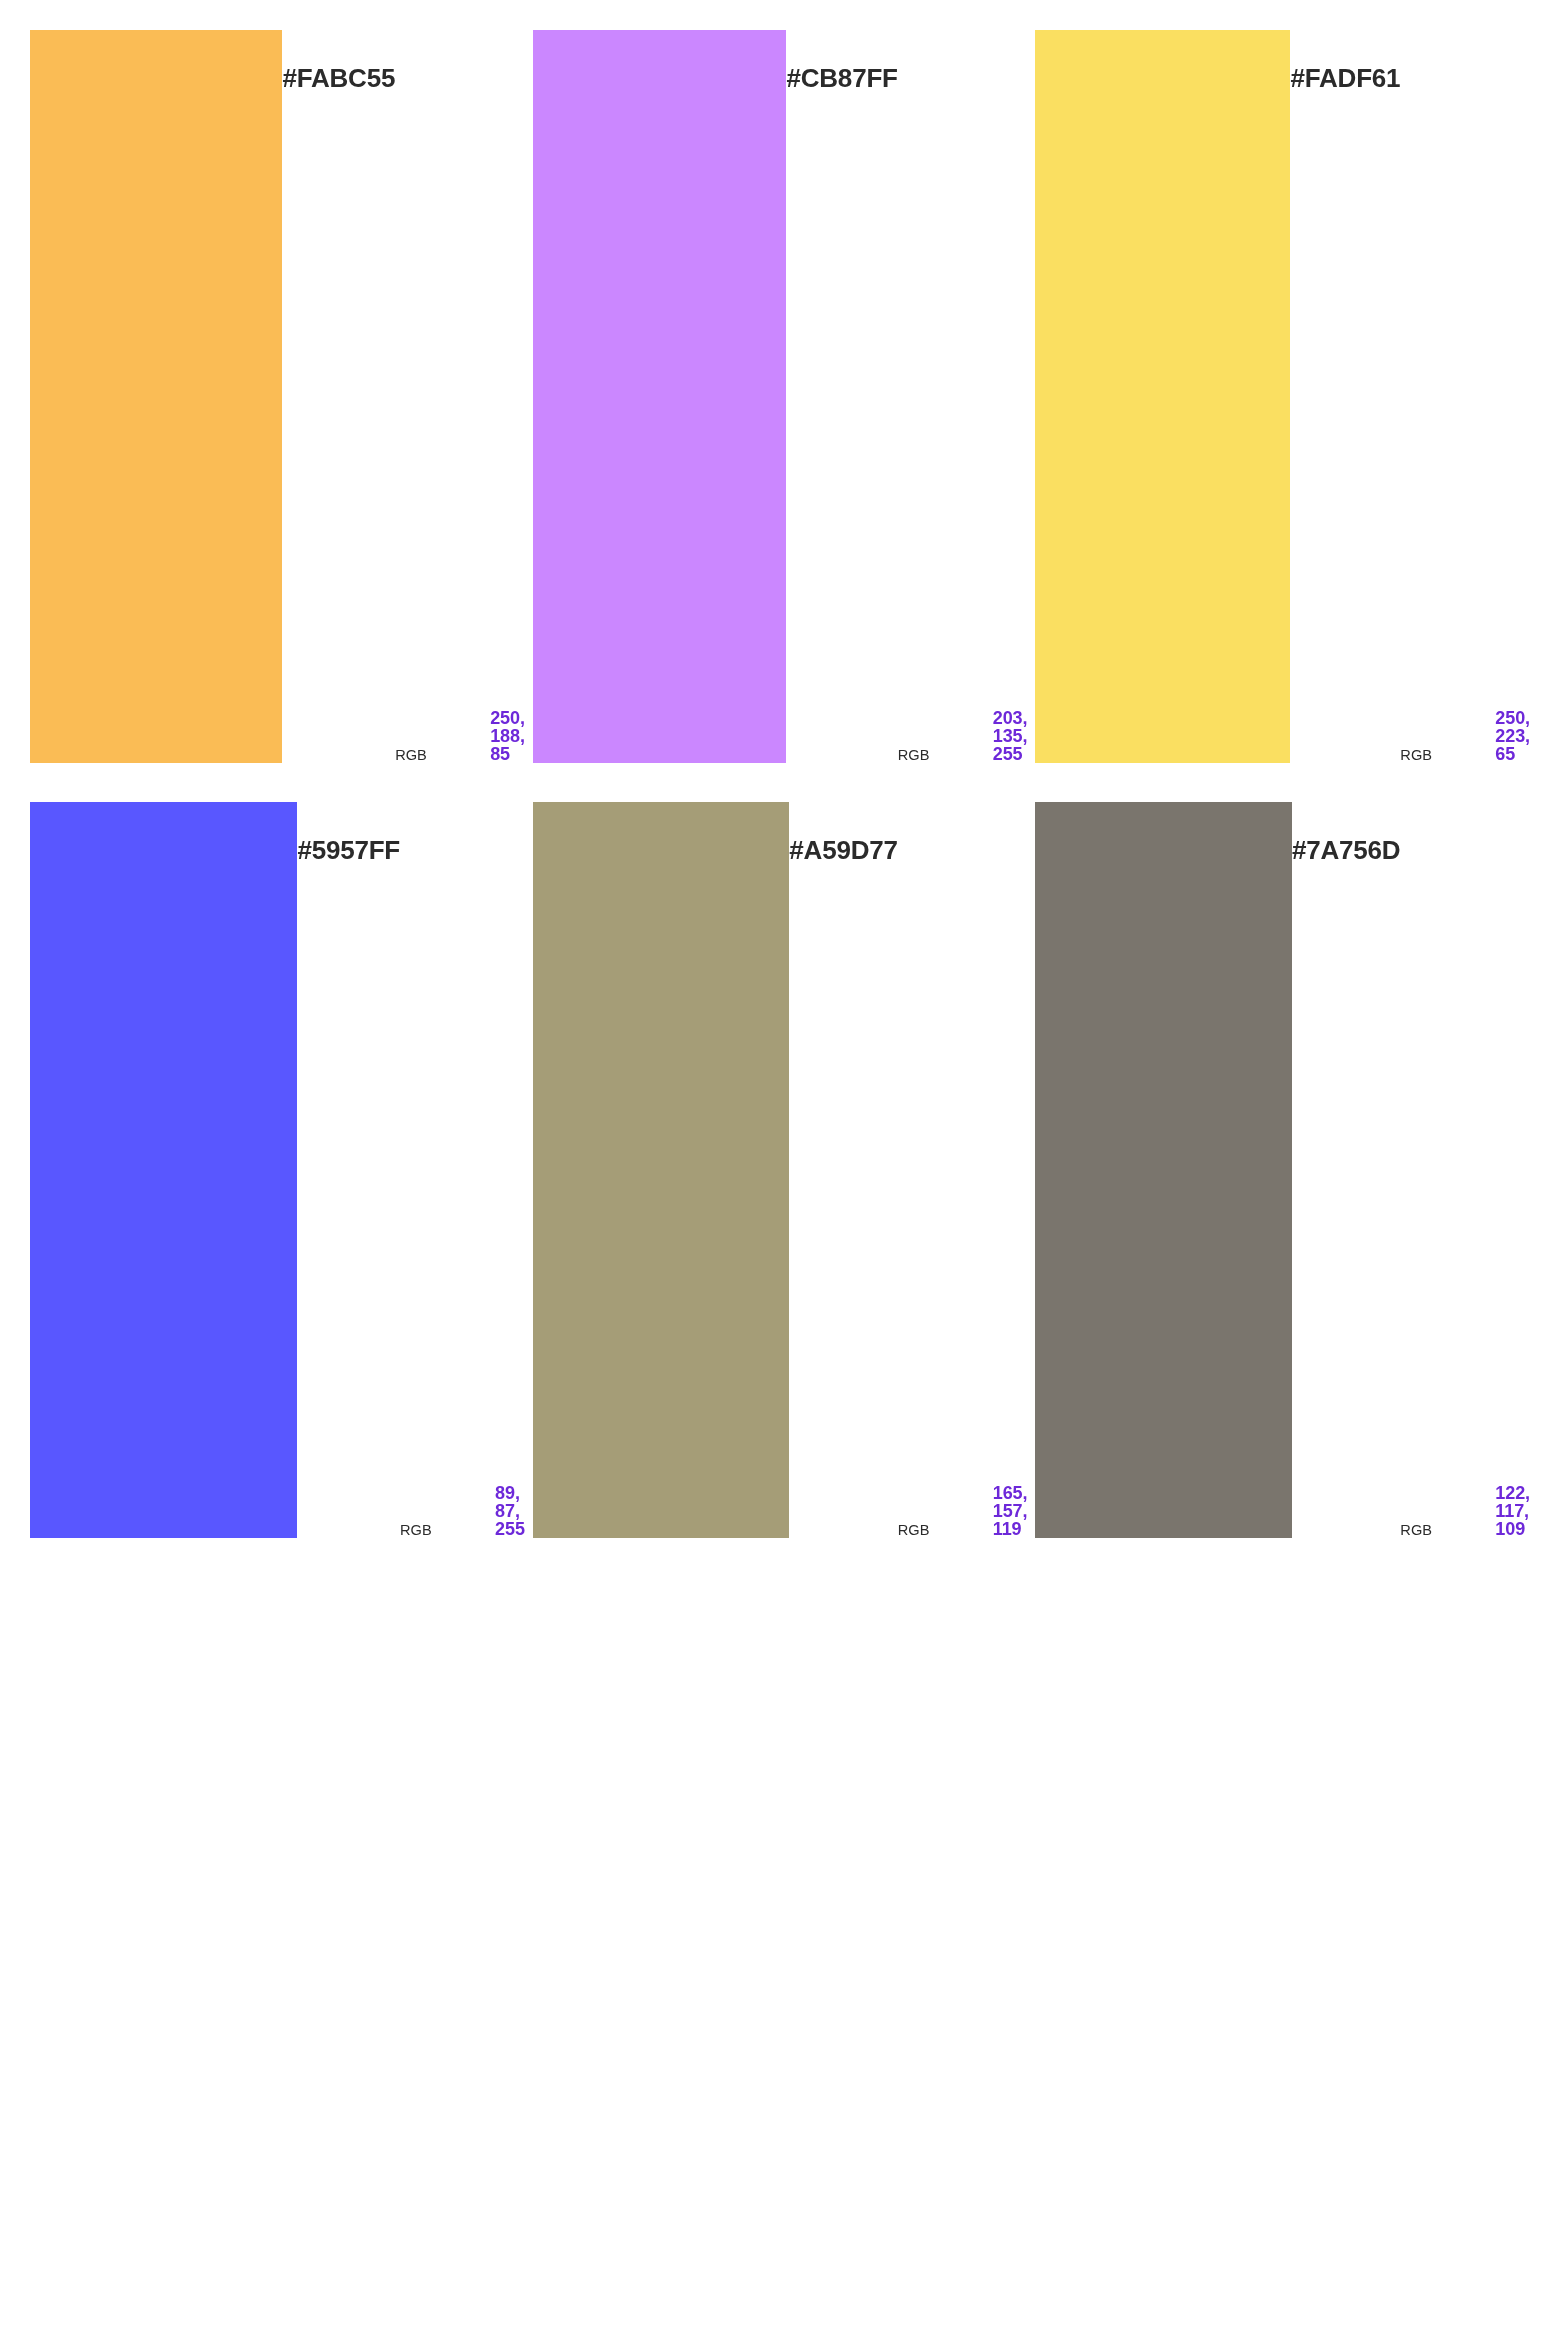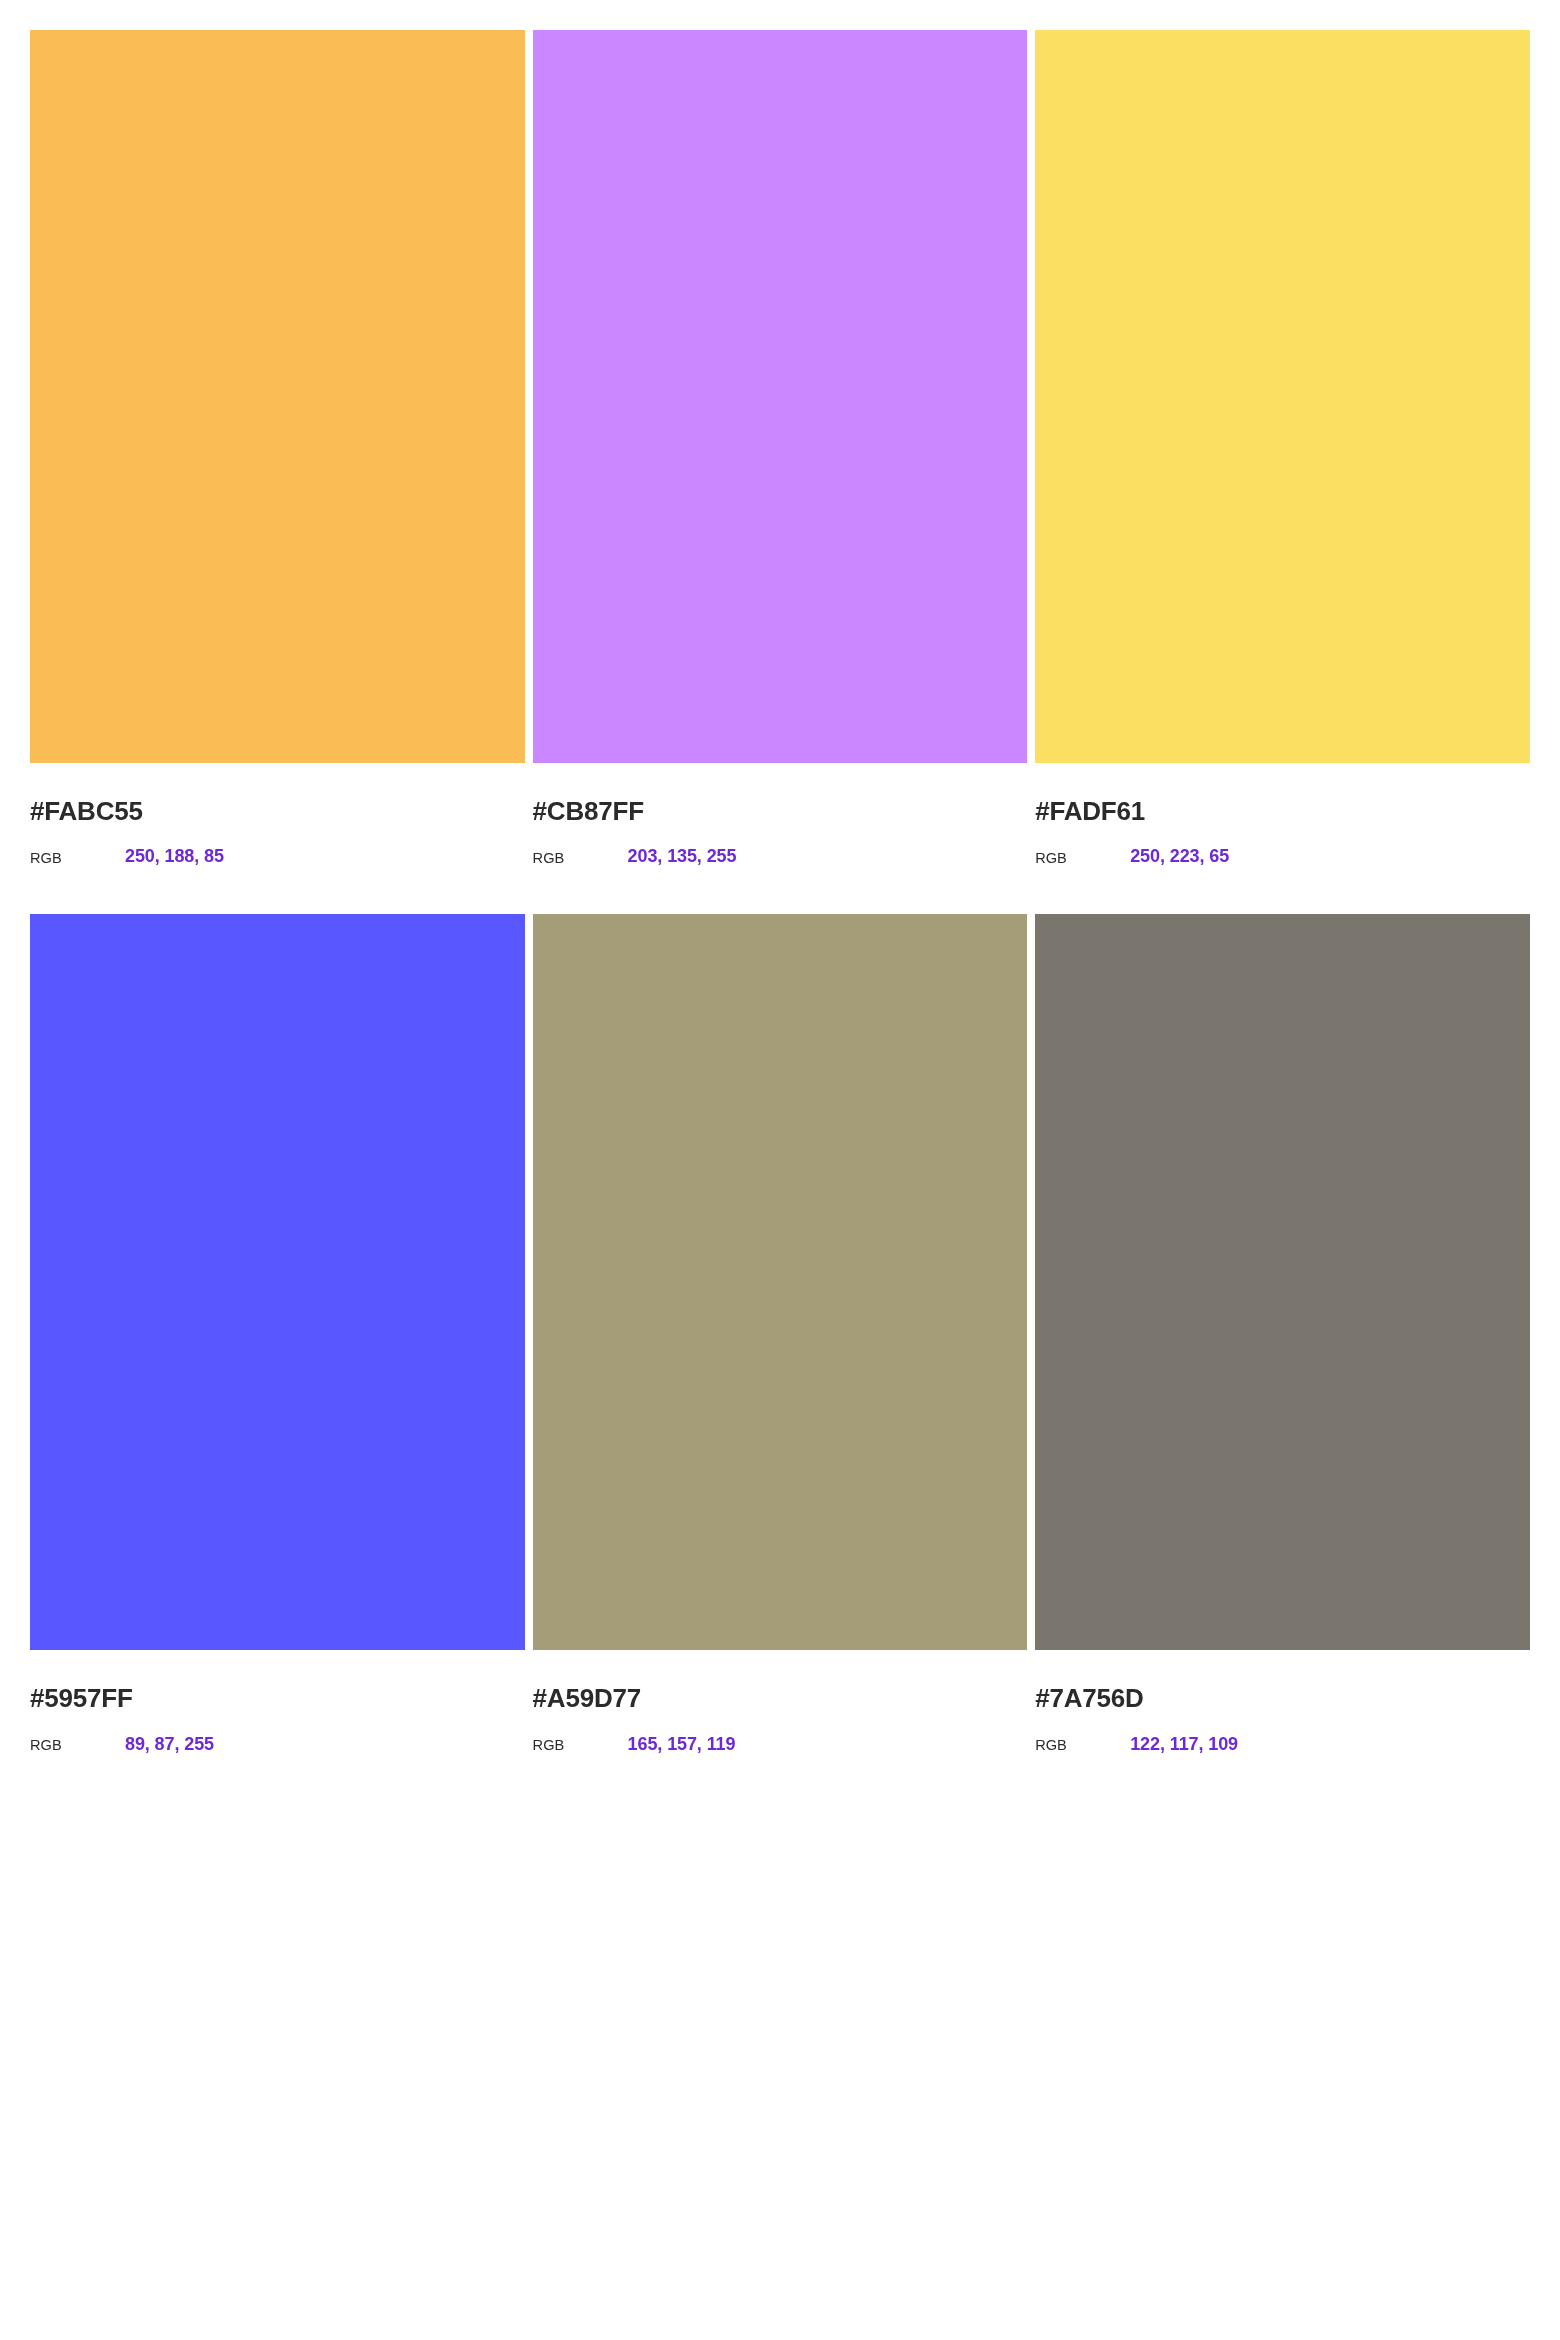--- a/index.html
+++ b/index.html
@@ -34,27 +34,27 @@
     gap: 0px;
   }
 
   .swatch-row {
     display: flex;
     width: 100%;
     gap: 7.8px;
   }
 
   .swatch-row.row-two {
-    margin-top: 49px;
+    margin-top: 39px;
   }
 
   .swatch-card {
     width: 570px;
     display: flex;
-    flex-direction: column;
+    flex-direction: row;
   }
 
   .swatch-chip {
     width: 100%;
     height: 733px;
     display: block;
   }
 
   .row-two .swatch-chip {
     height: 736px;

